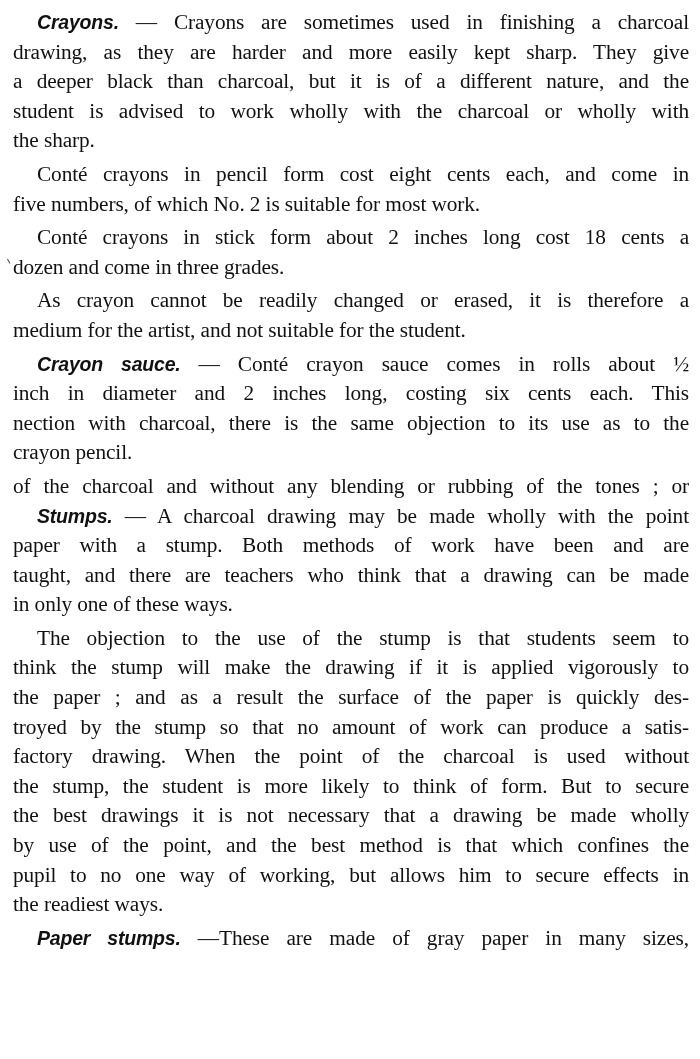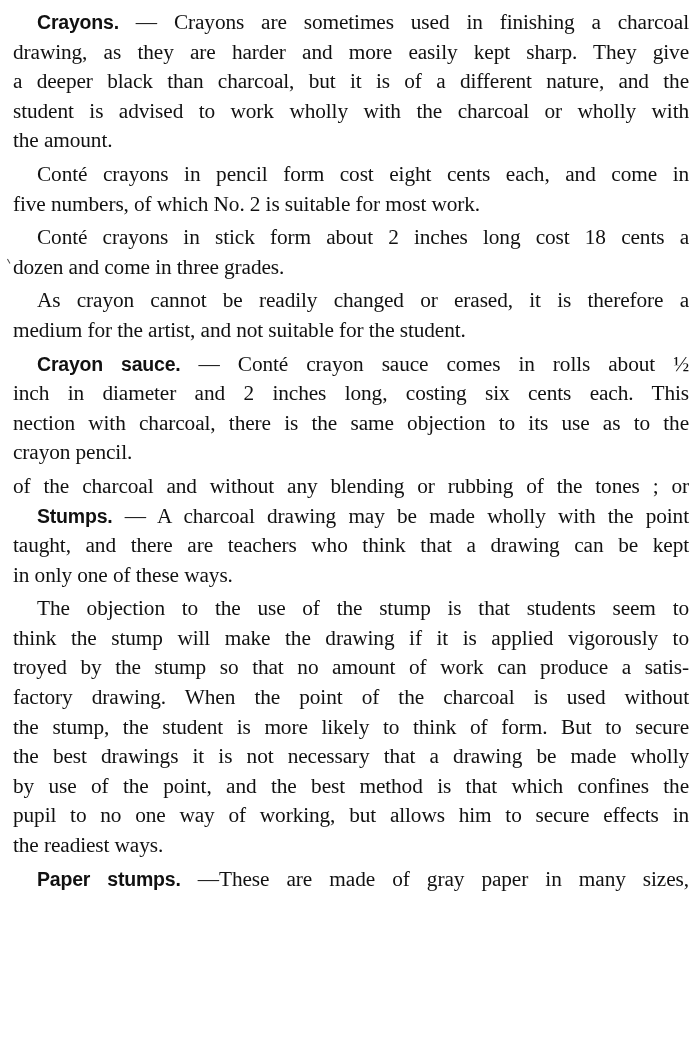--- a/index.html
+++ b/index.html
@@ -39,20 +39,21 @@
       padding-left: 24px;
     }
     .gap {
       height: 4px;
     }
     .lead {
       font-weight: bold;
       font-family: "Liberation Sans", "DejaVu Sans", sans-serif;
       font-size: 19.5px;
       letter-spacing: -0.2px;
+      font-style: italic;
     }
     .tick {
       position: absolute;
       left: 8px;
       top: 258px;
       width: 3px;
       height: 5px;
       border-left: 1px solid #444;
       transform: rotate(-30deg);
     }
@@ -60,21 +61,21 @@
 </head>
 <body>
 
 <div class="page" id="page">
     <div class="gap"></div>
     <div>
       <span class="line indent"><span class="lead">Crayons.</span><span> — Crayons are sometimes used in finishing a charcoal</span></span>
       <span class="line"><span>drawing, as they are harder and more easily kept sharp.  They give</span></span>
       <span class="line"><span>a deeper black than charcoal, but it is of a different nature, and the</span></span>
       <span class="line"><span>student is advised to work wholly with the charcoal or wholly with</span></span>
-      <span class="line last"><span>the amount.</span></span>
+      <span class="line last"><span>the sharp.</span></span>
     </div>
     <div class="gap"></div>
     <div>
       <span class="line indent"><span>Conté crayons in pencil form cost eight cents each, and come in</span></span>
       <span class="line last"><span>five numbers, of which No. 2 is suitable for most work.</span></span>
     </div>
     <div class="gap"></div>
     <div>
       <span class="line indent"><span>Conté crayons in stick form about 2 inches long cost 18 cents a</span></span>
       <span class="line last"><span>dozen and come in three grades.</span></span>
@@ -88,27 +89,29 @@
     <div>
       <span class="line indent"><span class="lead">Crayon sauce.</span><span> — Conté crayon sauce comes in rolls about ½</span></span>
       <span class="line"><span>inch in diameter and 2 inches long, costing six cents each.  This</span></span>
       <span class="line"><span>nection with charcoal, there is the same objection to its use as to the</span></span>
       <span class="line last"><span>crayon pencil.</span></span>
     </div>
     <div class="gap"></div>
     <div>
       <span class="line"><span>of the charcoal and without any blending or rubbing of the tones ; or</span></span>
       <span class="line indent"><span class="lead">Stumps.</span><span> — A charcoal drawing may be made wholly with the point</span></span>
-      <span class="line"><span>taught, and there are teachers who think that a drawing can be kept</span></span>
+      <span class="line"><span>paper with a stump.  Both methods of work have been and are</span></span>
+      <span class="line"><span>taught, and there are teachers who think that a drawing can be made</span></span>
       <span class="line last"><span>in only one of these ways.</span></span>
     </div>
     <div class="gap"></div>
     <div>
       <span class="line indent"><span>The objection to the use of the stump is that students seem to</span></span>
       <span class="line"><span>think the stump will make the drawing if it is applied vigorously to</span></span>
+      <span class="line"><span>the paper ; and as a result the surface of the paper is quickly des-</span></span>
       <span class="line"><span>troyed by the stump so that no amount of work can produce a satis-</span></span>
       <span class="line"><span>factory drawing.  When the point of the charcoal is used without</span></span>
       <span class="line"><span>the stump, the student is more likely to think of form.  But to secure</span></span>
       <span class="line"><span>the best drawings it is not necessary that a drawing be made wholly</span></span>
       <span class="line"><span>by use of the point, and the best method is that which confines the</span></span>
       <span class="line"><span>pupil to no one way of working, but allows him to secure effects in</span></span>
       <span class="line last"><span>the readiest ways.</span></span>
     </div>
     <div class="gap"></div>
     <div>

